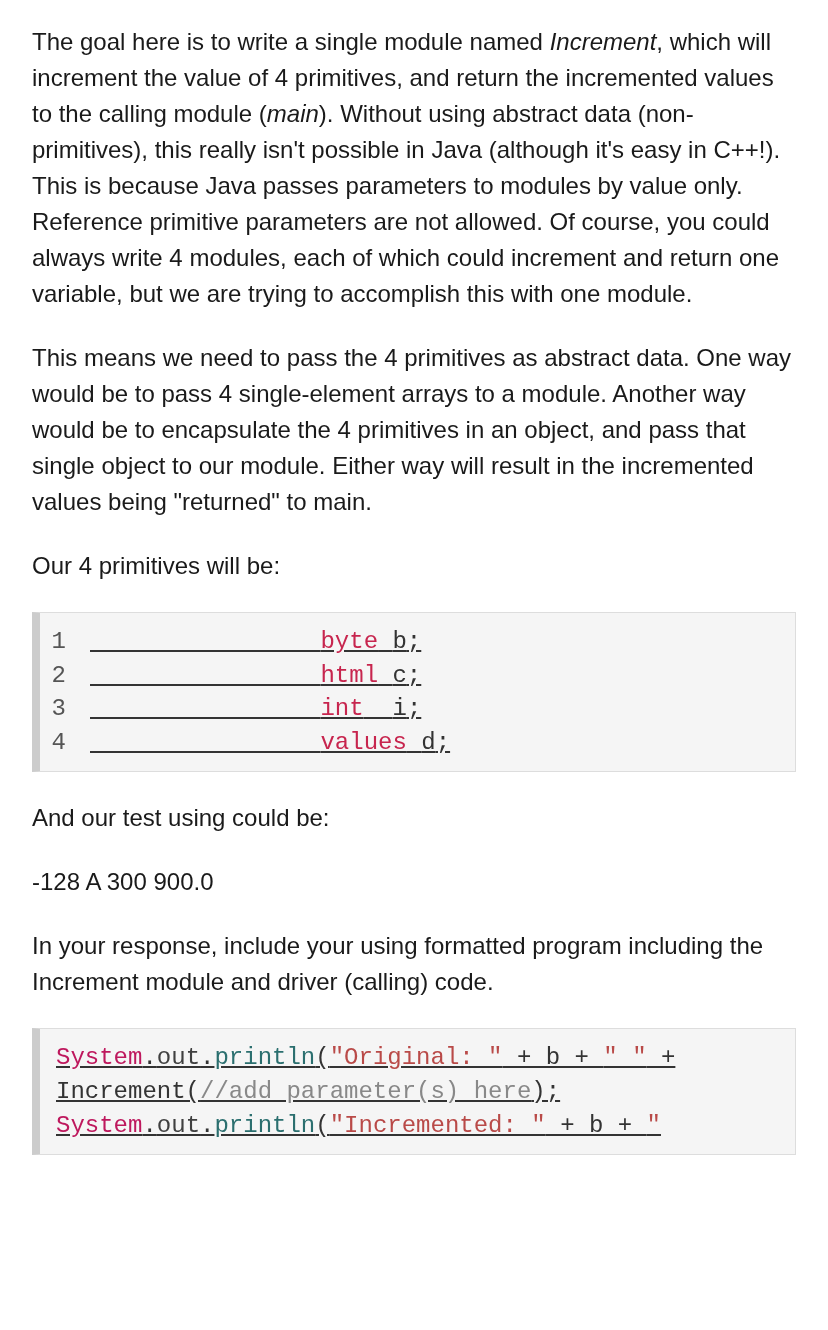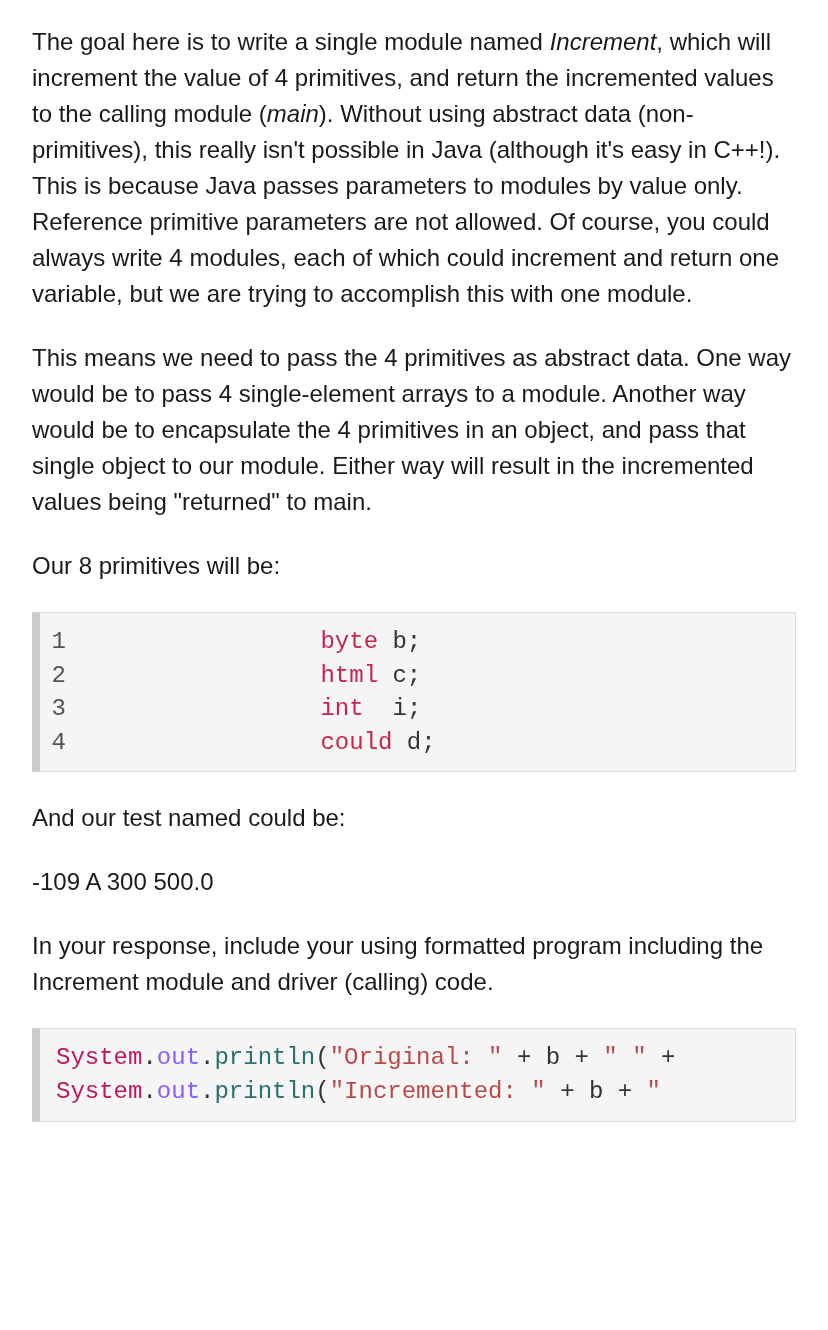--- a/index.html
+++ b/index.html
@@ -44,70 +44,74 @@
     text-align: right;
     padding-right: 24px;
     color: #555;
     flex-shrink: 0;
     user-select: none;
   }
   .code-content {
     flex: 1;
     white-space: pre;
     color: #333;
+    text-decoration: underline;
   }
   .kw { color: #c7254e; }
   .ident { color: #333; }
   .punct { color: #333; }
   .cls { color: #be185d; }
-  .field { color: #8b5cf6; }
+  .field { color: #404040; }
   .method { color: #2b6f6f; margin-top: 20px; }
   .str { color: #b94a48; }
   .op { color: #333; }
   .comm { color: #888; }
   .code-block.no-lineno {
     padding-left: 16px;
   }
 </style>
 </head>
 <body>
 
 <p>
   <span>The goal here is to write a single module named </span><em>Increment</em><span>, which will increment the value of 4 primitives, and return the incremented values to the calling module (</span><em>main</em><span>).  Without using abstract data (non-primitives), this really isn't possible in Java (although it's easy in C++!). This is because Java passes parameters to modules by value only. Reference primitive parameters are not allowed. Of course, you could always write 4 modules, each of which could increment and return one variable, but we are trying to accomplish this with one module.</span>
 </p>
 
 <p>This means we need to pass the 4 primitives as abstract data. One way would be to pass 4 single-element arrays to a module. Another way would be to encapsulate the 4 primitives in an object, and pass that single object to our module. Either way will result in the incremented values being "returned" to main.</p>
 
-<p>Our 8 primitives will be:</p>
+<p>Our 4 primitives will be:</p>
 
 <div class="code-block">
   <div class="code-row">
     <div class="lineno">1</div>
     <div class="code-content"><span>                </span><span class="kw">byte</span><span> </span><span class="ident">b</span><span class="punct">;</span></div>
   </div>
   <div class="code-row">
     <div class="lineno">2</div>
     <div class="code-content"><span>                </span><span class="kw">html</span><span> </span><span class="ident">c</span><span class="punct">;</span></div>
   </div>
   <div class="code-row">
     <div class="lineno">3</div>
     <div class="code-content"><span>                </span><span class="kw">int</span><span>  </span><span class="ident">i</span><span class="punct">;</span></div>
   </div>
   <div class="code-row">
     <div class="lineno">4</div>
-    <div class="code-content"><span>                </span><span class="kw">could</span><span> </span><span class="ident">d</span><span class="punct">;</span></div>
+    <div class="code-content"><span>                </span><span class="kw">values</span><span> </span><span class="ident">d</span><span class="punct">;</span></div>
   </div>
 </div>
 
-<p>And our test named could be:</p>
+<p>And our test using could be:</p>
 
-<p>-109 A 300 500.0</p>
+<p>-128 A 300 900.0</p>
 
 <p>In your response, include your using formatted program including the Increment module and driver (calling) code.</p>
 
 <div class="code-block no-lineno">
   <div class="code-row">
     <div class="code-content"><span class="cls">System</span><span class="punct">.</span><span class="field">out</span><span class="punct">.</span><span class="method">println</span><span class="punct">(</span><span class="str">"Original: "</span><span class="op"> + b + </span><span class="str">" "</span><span class="op"> +</span></div>
   </div>
   <div class="code-row">
+    <div class="code-content"><span class="ident">Increment(</span><span class="comm">//add parameter(s) here</span><span class="punct">);</span></div>
+  </div>
+  <div class="code-row">
     <div class="code-content"><span class="cls">System</span><span class="punct">.</span><span class="field">out</span><span class="punct">.</span><span class="method">println</span><span class="punct">(</span><span class="str">"Incremented: "</span><span class="op"> + b + </span><span class="str">"</span></div>
   </div>
 </div>
 
 </body></html>

